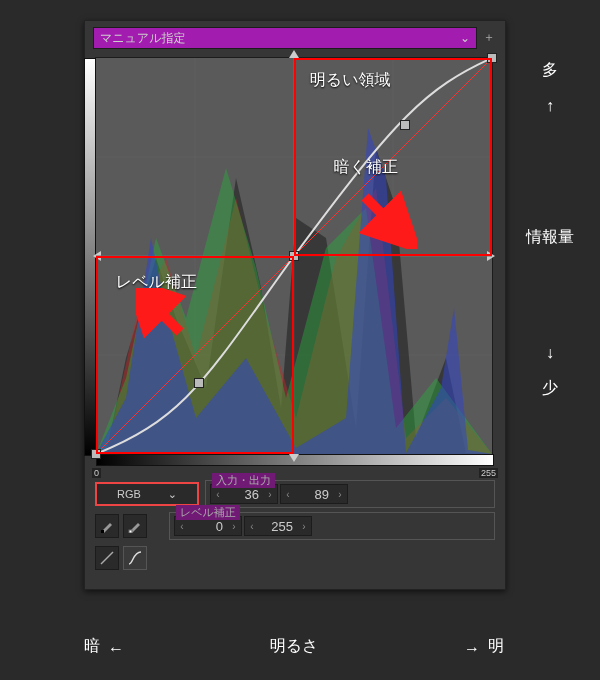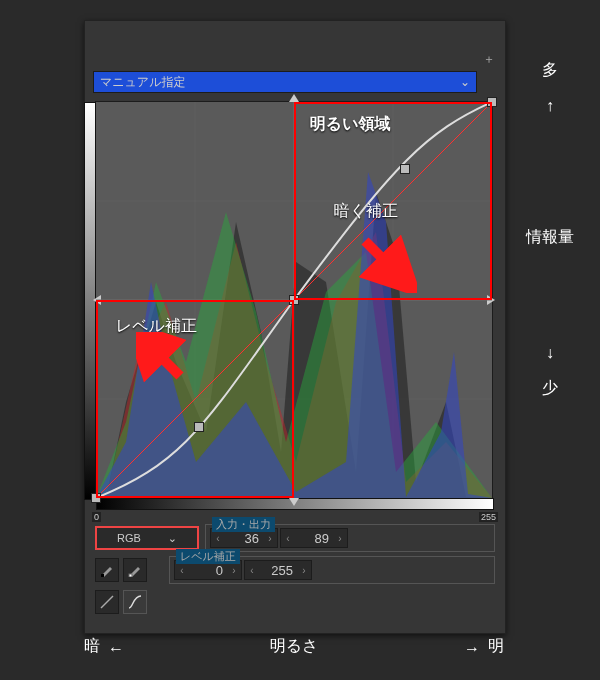--- a/index.html
+++ b/index.html
@@ -39,31 +39,30 @@
   .titlebar .ctrl { width: 14px; text-align: center; color: #888; cursor: pointer; margin-left: 4px; }
 
   .preset-row {
     display: flex;
     align-items: center;
     padding: 6px 8px 4px 8px;
     gap: 4px;
   }
   .preset-select {
     flex: 1;
-    background: #1d4ed8;
+    background: #a21caf;
     border: 1px solid #1c1c1c;
     height: 20px;
     line-height: 20px;
     padding: 0 6px;
     color: #ccc;
     font-size: 12px;
     display: flex;
     justify-content: space-between;
     align-items: center;
-    margin-top: 44px;
   }
   .add-btn {
     width: 16px; height: 16px; line-height: 14px;
     text-align: center;
     color: #aaa;
     cursor: pointer;
   }
 
   .curve-area {
     position: relative;
@@ -148,21 +147,21 @@
     border:1px solid #555;
     height:26px;
     display:flex;
     align-items:center;
     gap:2px;
     padding:0 4px;
   }
   .group-box .legend {
     position:absolute;
     top:-8px; left:6px;
-    background:#0c4a6e;
+    background:#701a75;
     padding:0 4px;
     font-size:11px;
     color:#aaa;
     text-align:center;
   }
   .stepper {
     display:flex; align-items:center;
     background:#2a2a2a; border:1px solid #1c1c1c;
     height:18px;
   }
@@ -261,21 +260,21 @@
 
     <div class="cp" style="left:0%; top:100%;"></div>
     <div class="cp" style="left:26%; top:82%;"></div>
     <div class="cp" style="left:50%; top:50%;"></div>
     <div class="cp" style="left:78%; top:17%;"></div>
     <div class="cp" style="left:100%; top:0%;"></div>
 
     <div class="red-box tr"></div>
     <div class="red-box bl"></div>
 
-    <div class="anno-label" style="left:54%; top:3%;font-weight:bold;">明るい領域</div>
+    <div class="anno-label" style="left:54%; top:3%;">明るい領域</div>
     <div class="anno-label" style="left:5%; top:54%;">レベル補正</div>
     <div class="anno-label" style="left:60%; top:25%;">暗く補正</div>
 
     <div class="arrow-anno" style="left:66%; top:33%;">
       <svg width="60" height="60">
         <defs>
             <marker id="ah1" markerWidth="6" markerHeight="6" refX="3" refY="3" orient="auto">
           <path d="M0,0 L6,3 L0,6 Z" fill="#ff1a1a"></path>
             </marker>
           </defs>

